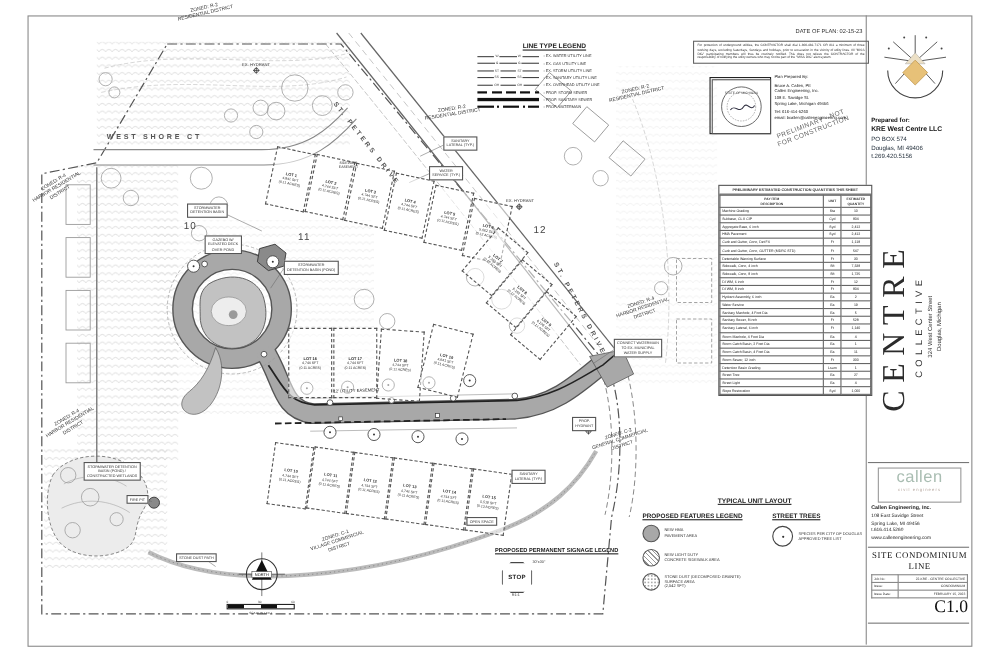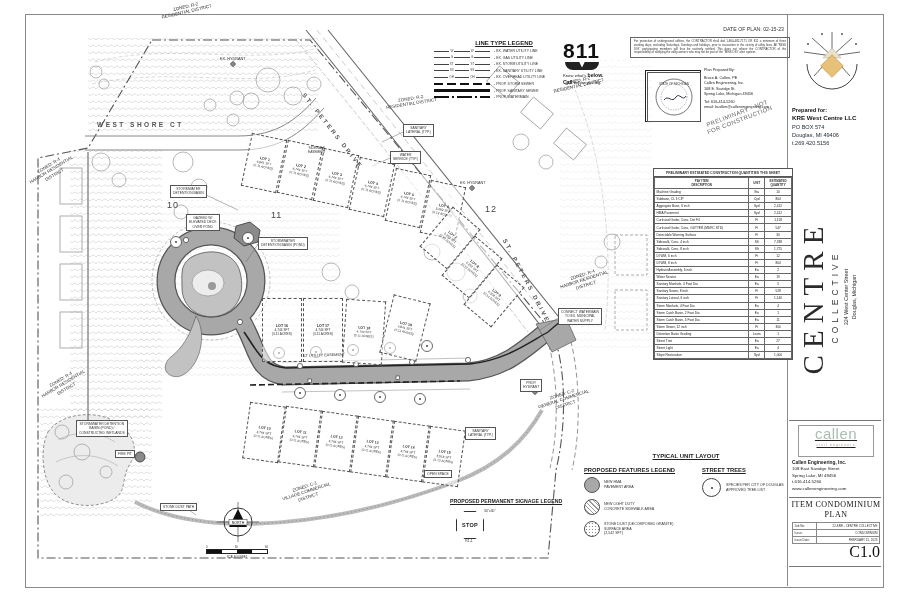--- a/index.html
+++ b/index.html
@@ -83,21 +83,21 @@
   
   #krelogo{left:800px;top:30px;z-index:6;}
   #prepfor{left:792px;top:106px;width:88px;font-size:5.6px;line-height:1.45;z-index:6;color:#24303c;}
   #prepfor .h{font-weight:bold;color:#111;}
   #prepfor .n{font-weight:bold;color:#111;font-size:6.2px;}
   #vtitle{left:799px;top:418px;width:242px;transform:rotate(-90deg);transform-origin:0 0;z-index:6;text-align:center;}
   #vtitle .main{font-family:"Liberation Serif",serif;font-size:29px;letter-spacing:7px;color:#2b2b2b;line-height:1;}
   #vtitle .sub{font-size:8.5px;letter-spacing:4px;color:#333;margin-top:2px;}
   #vtitle .addr{font-size:5.4px;color:#333;margin-top:3px;line-height:1.4;}
   .hdiv{left:789px;width:92px;border-top:0.8px solid #777;z-index:6;}
-  #callenlogo{left:798px;top:425px;width:74px;height:30px;border:1px solid #999;z-index:6;text-align:center;text-decoration:underline;}
+  #callenlogo{left:798px;top:425px;width:74px;height:30px;border:1px solid #999;z-index:6;text-align:center;}
   #callenlogo .n{font-size:15px;color:#a9bdb2;line-height:1.1;letter-spacing:.5px;}
   #callenlogo .s{font-size:3.8px;color:#b3a39b;letter-spacing:1px;}
   #engblock{left:792px;top:459px;width:90px;font-size:4.4px;line-height:1.5;z-index:6;color:#222;}
   #engblock .n{font-weight:bold;font-size:4.8px;}
   #sheettitle{left:790px;top:500px;width:92px;text-align:center;font-family:"Liberation Serif",serif;font-size:8px;line-height:1.3;letter-spacing:.5px;z-index:6;color:#111;}
   #issuetbl{left:792px;top:522px;width:88px;z-index:6;}
   #issuetbl table{border-collapse:collapse;width:100%;}
   #issuetbl td{border:0.4px solid #888;font-size:3px;padding:1px 1.5px;color:#333;white-space:nowrap;overflow:hidden;}
   #issuetbl td.v{text-align:right;}
   #sheetnum{left:810px;top:543px;width:70px;text-align:right;font-family:"Liberation Serif",serif;font-size:16px;color:#111;z-index:6;}
@@ -496,28 +496,20 @@
           <div class="lthick"></div>
           <div class="lltext">- PROP. SANITARY SEWER</div>
         </div>
         <div class="llrow">
           <div class="lthick-wm"></div>
           <div class="lltext">- PROP. WATERMAIN</div>
         </div>
       </div>
   </div>
 
-  <div class="abs" id="e811">
-    <div class="num">811</div>
-    <div class="book"></div>
-    <div class="t">
-      <span>Know what's </span><b>below.</b><br>
-      <b>Call</b><span> before you dig.</span>
-    </div>
-  </div>
 
   <div class="abs" id="dateplan">DATE OF PLAN: 02-15-23</div>
   <div class="abs" id="disclaimer">For protection of underground utilities, the CONTRACTOR shall dial 1-800-482-7171 OR 811 a minimum of three working days, excluding Saturdays, Sundays and holidays, prior to excavation in the vicinity of utility lines. All "MISS DIG" participating members will thus be routinely notified. This does not relieve the CONTRACTOR of the responsibility of notifying the utility owners who may not be part of the "MISS DIG" alert system.</div>
   <div class="abs" id="seal">
     <div class="inner">
       <svg width="44" height="42" viewBox="0 0 44 42">
         <circle cx="22" cy="21" r="18" fill="none" stroke="#555" stroke-width=".8"></circle>
         <circle cx="22" cy="21" r="13" fill="none" stroke="#777" stroke-width=".5" stroke-dasharray="1.5 1"></circle>
         <text x="22" y="9" font-size="3" text-anchor="middle" fill="#444">STATE OF MICHIGAN</text>
         <path d="M12,24 C16,18 20,28 24,21 C27,16 31,26 34,20" fill="none" stroke="#334" stroke-width="1"></path>
@@ -773,21 +765,21 @@
     <div class="s">civil engineers</div>
   </div>
   <div class="abs" id="engblock">
     <div class="n">Callen Engineering, Inc.</div>
     <div>108 East Savidge Street</div>
     <div>Spring Lake, MI 49456</div>
     <div>t.616.414.5260</div>
     <div>www.callenengineering.com</div>
   </div>
   <div class="abs hdiv" style="top:497px;"></div>
-  <div class="abs" id="sheettitle">ITEM CONDOMINIUM PLAN</div>
+  <div class="abs" id="sheettitle">SITE CONDOMINIUM LINE</div>
   <div class="abs" id="issuetbl">
       <table>
         <tbody id="issueBody">
           <tr>
             <td>Job No:</td>
             <td class="v">22-KRE - CENTRE COLLECTIVE</td>
           </tr>
           <tr>
             <td>Issue:</td>
             <td class="v">CONDOMINIUM</td>

